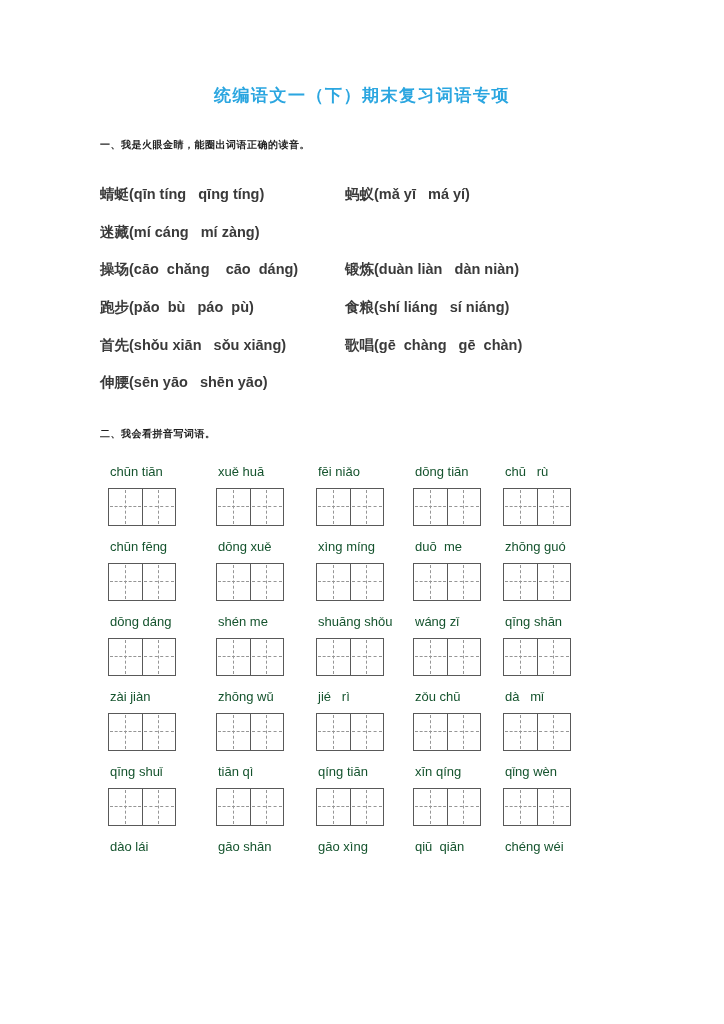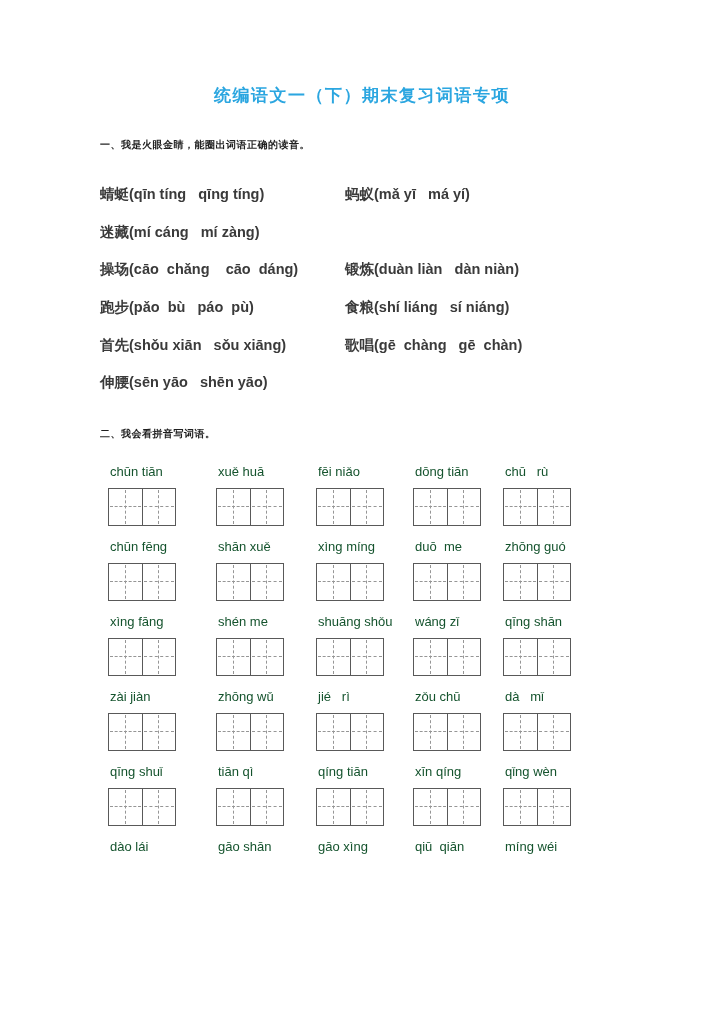--- a/index.html
+++ b/index.html
@@ -134,21 +134,21 @@
               <div class="cell"></div>
               <div class="cell"></div>
             </div>
           </div>
       </div>
     </div>
 
     <div class="s2-group">
       <div class="pin-row">
         <span>chūn fēng</span>
-        <span>shān xuě</span>
+        <span>dōng xuě</span>
         <span>xìng míng</span>
         <span>duō  me</span>
         <span>zhōng guó</span>
       </div>
       <div class="grid-row">
         <div>
             <div class="tian">
               <div class="cell"></div>
               <div class="cell"></div>
             </div>
@@ -175,21 +175,21 @@
             <div class="tian">
               <div class="cell"></div>
               <div class="cell"></div>
             </div>
           </div>
       </div>
     </div>
 
     <div class="s2-group">
       <div class="pin-row">
-        <span>xìng fāng</span>
+        <span>dōng dáng</span>
         <span>shén me</span>
         <span>shuāng shǒu</span>
         <span>wáng zǐ</span>
         <span>qīng shān</span>
       </div>
       <div class="grid-row">
         <div>
             <div class="tian">
               <div class="cell"></div>
               <div class="cell"></div>
@@ -305,18 +305,18 @@
           </div>
       </div>
     </div>
 
     <div class="s2-group">
       <div class="pin-row">
         <span>dào lái</span>
         <span>gāo shān</span>
         <span>gāo xìng</span>
         <span>qiū  qiān</span>
-        <span>míng wéi</span>
+        <span>chéng wéi</span>
       </div>
     </div>
 
   </div>
 </div>
 
 </body></html>

